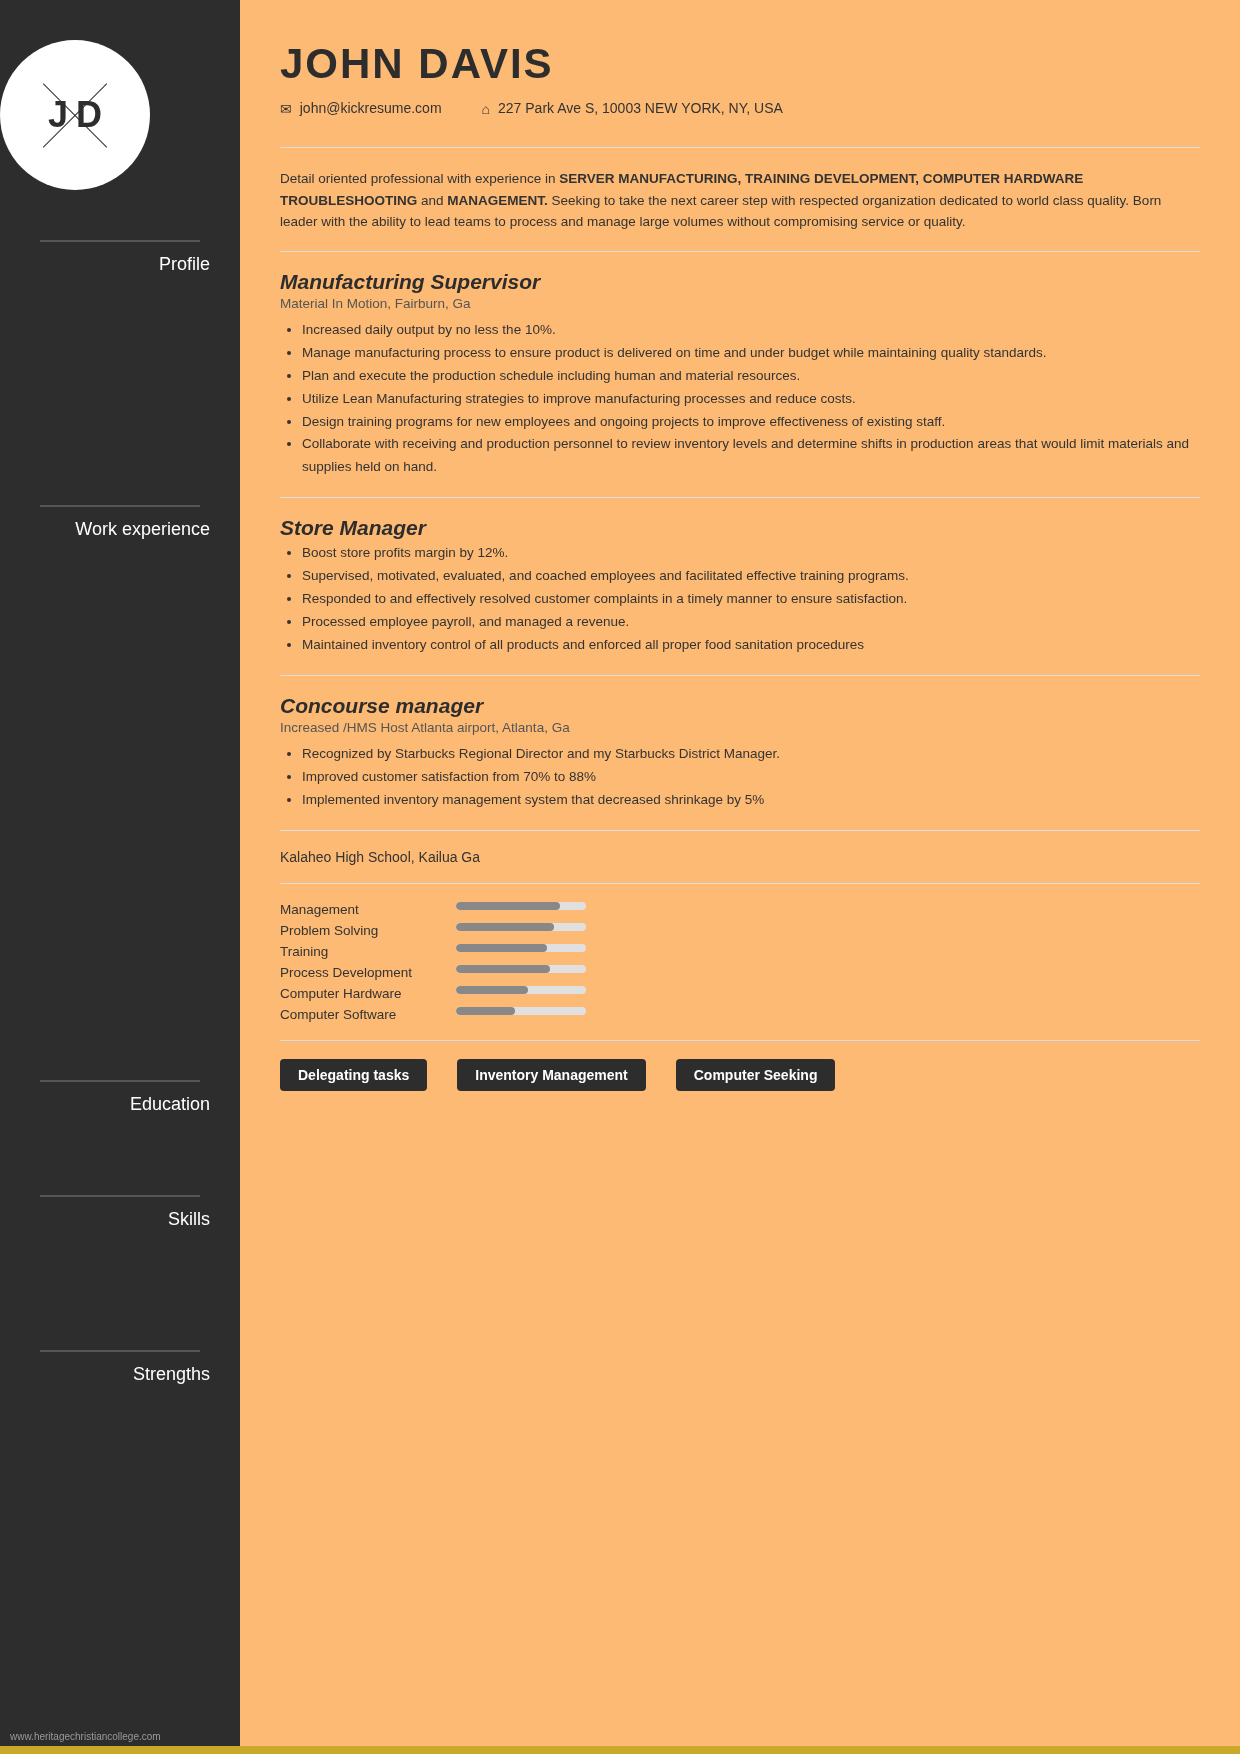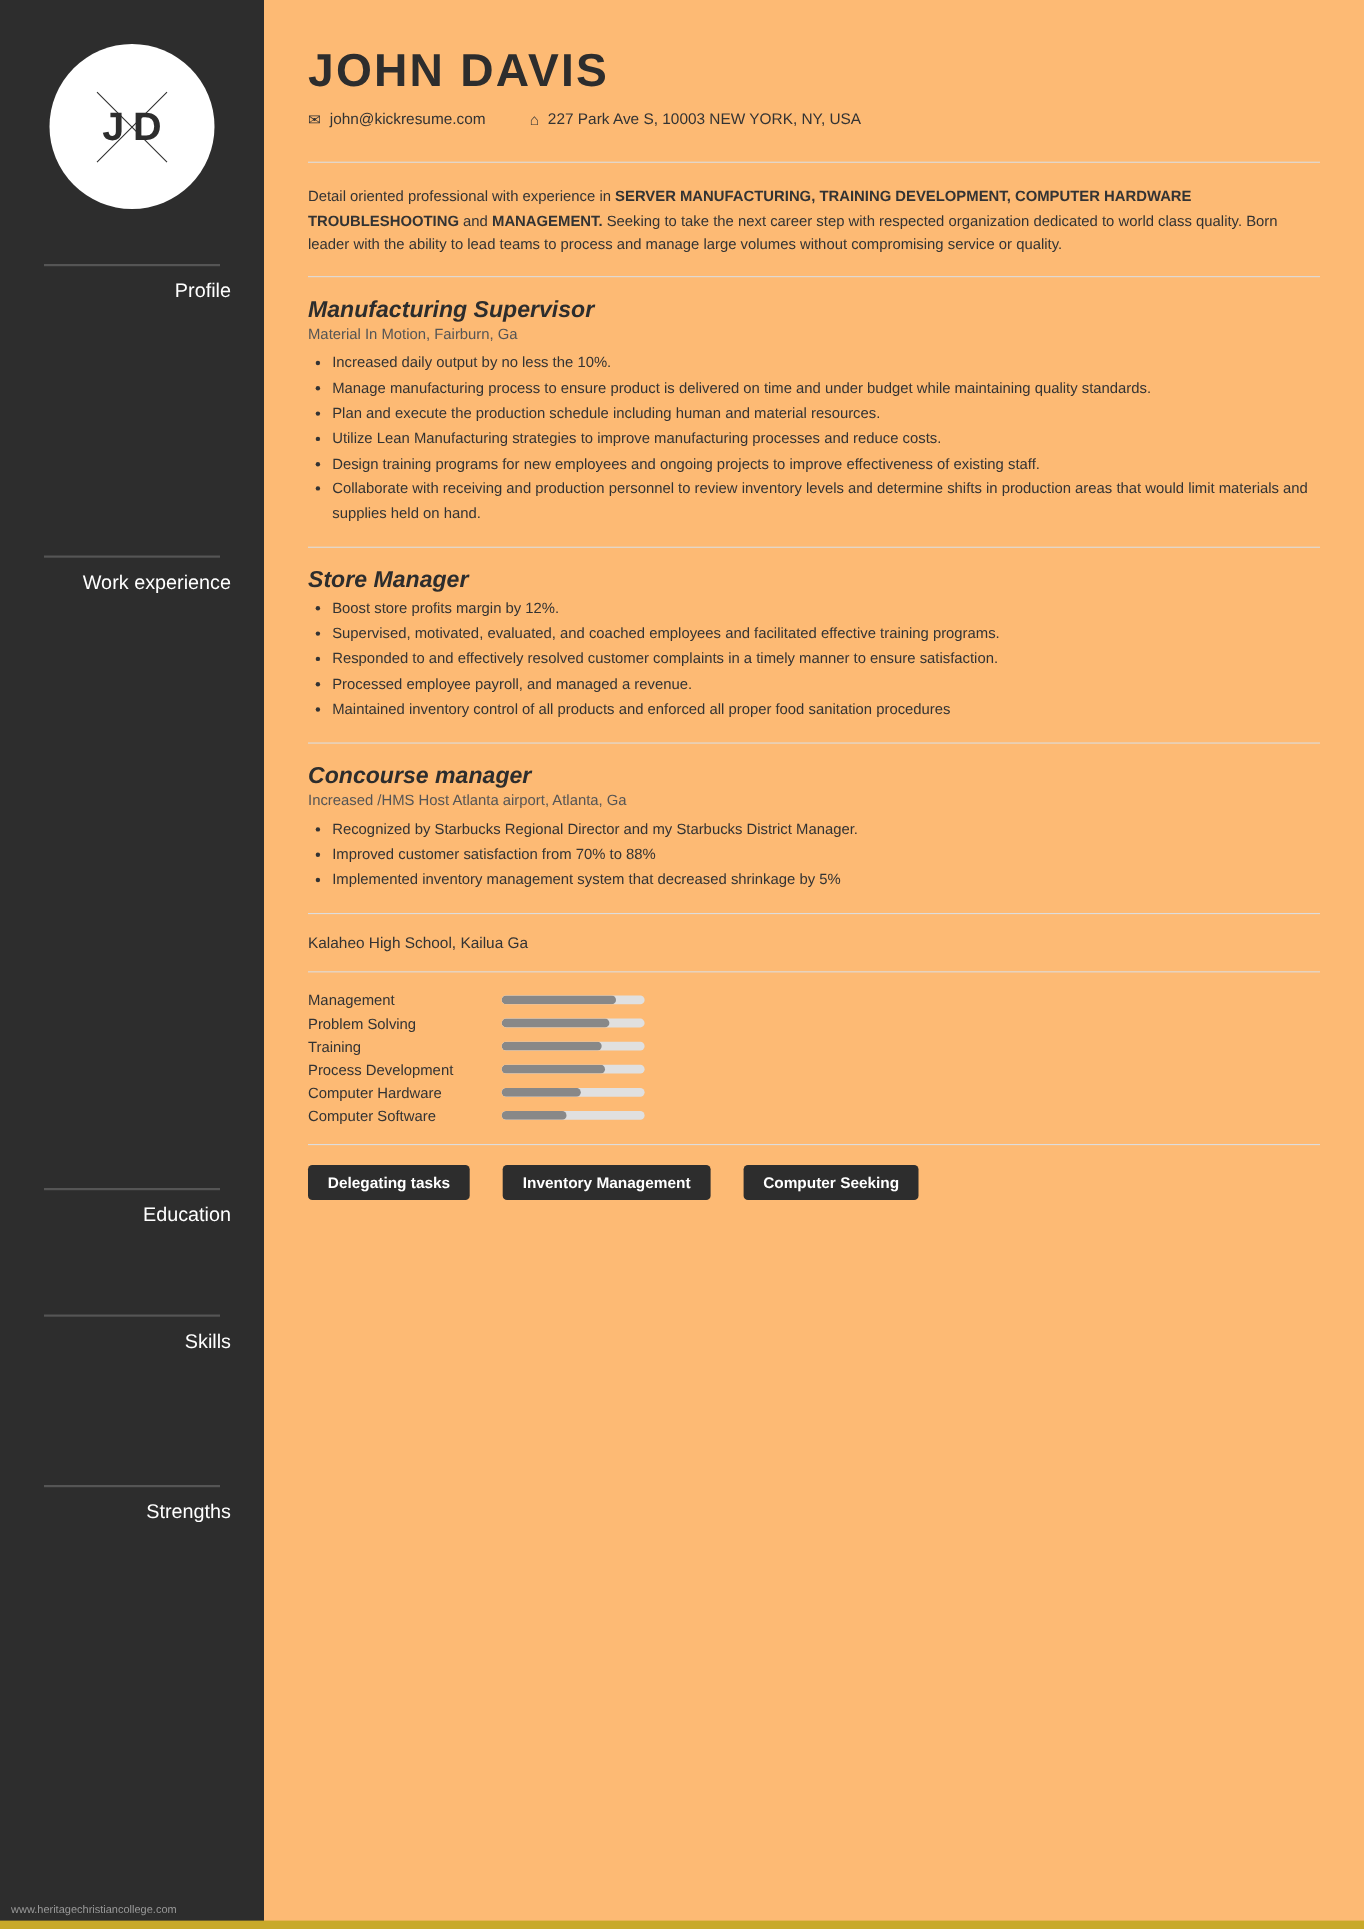--- a/index.html
+++ b/index.html
@@ -19,21 +19,21 @@
       background: #fff;
       position: relative;
     }
     
     .sidebar {
       width: 240px;
       min-height: 1754px;
       background: #2d2d2d;
       display: flex;
       flex-direction: column;
-      align-items: center;
+      align-items: flex-start;
       padding-top: 40px;
       flex-shrink: 0;
     }
     .avatar-circle {
       width: 150px;
       height: 150px;
       border-radius: 50%;
       background: #fff;
       display: flex;
       align-items: center;
@@ -171,21 +171,21 @@
       margin-top: 8px;
     }
     .skills-grid {
       display: flex;
       flex-direction: column;
       gap: 6px;
       margin-top: 8px;
     }
     .skill-row {
       display: flex;
-      align-items: center;
+      align-items: flex-start;
       gap: 16px;
     }
     .skill-name {
       font-size: 13.5px;
       color: #333;
       width: 160px;
       flex-shrink: 0;
     }
     .skill-bar-container {
       width: 130px;

